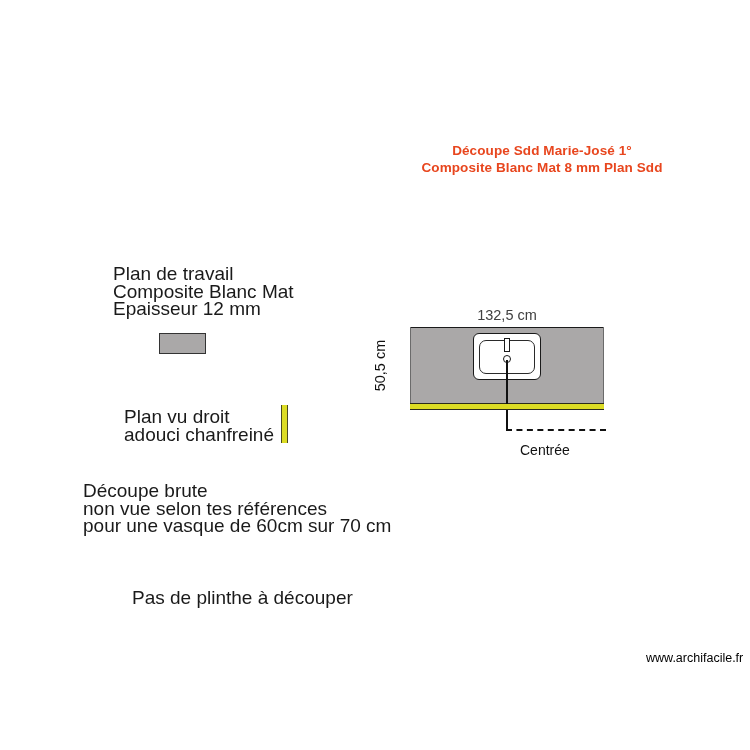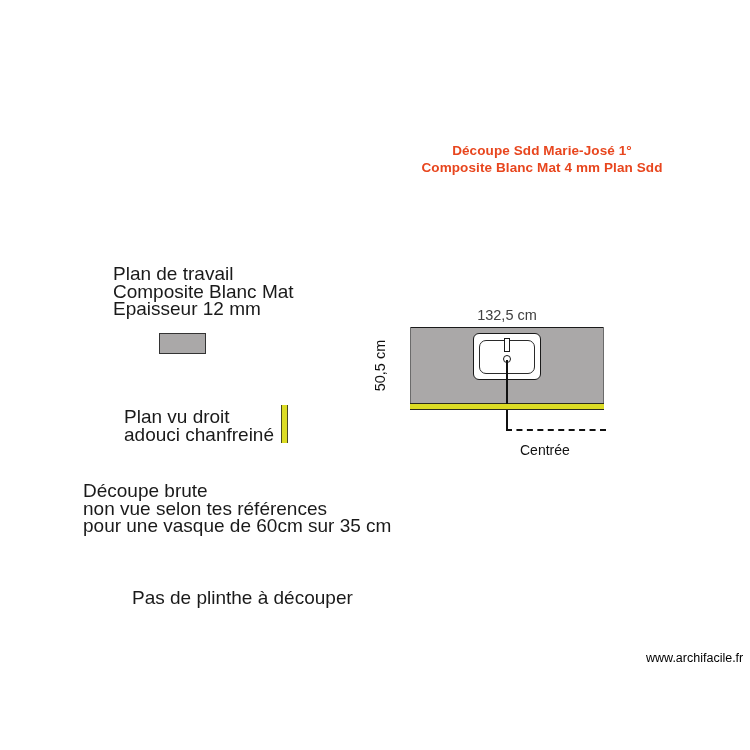--- a/index.html
+++ b/index.html
@@ -229,35 +229,35 @@
     color: #000000;
   }
 </style>
 </head>
 <body>
 
 <div id="canvas">
 
   <div class="title-block">
     <div>Découpe Sdd Marie-José 1°</div>
-    <div>Composite Blanc Mat 4 mm Plan Sdd</div>
+    <div>Composite Blanc Mat 8 mm Plan Sdd</div>
   </div>
 
   <div class="note note-worktop">Plan de travail
 Composite Blanc Mat
 Epaisseur 12 mm</div>
   <div class="swatch-worktop"></div>
 
   <div class="note note-edge">Plan vu droit
 adouci chanfreiné</div>
   <div class="swatch-edge"></div>
 
   <div class="note note-cut">Découpe brute
 non vue selon tes références
-pour une vasque de 60cm sur 35 cm</div>
+pour une vasque de 60cm sur 70 cm</div>
 
   <div class="note note-plinth">Pas de plinthe à découper</div>
 
   <div class="plan-slab"></div>
   <div class="plan-slab-left-edge"></div>
   <div class="plan-slab-right-edge"></div>
   <div class="plan-front-edge"></div>
 
   <div class="sink-outer"></div>
   <div class="sink-inner"></div>

